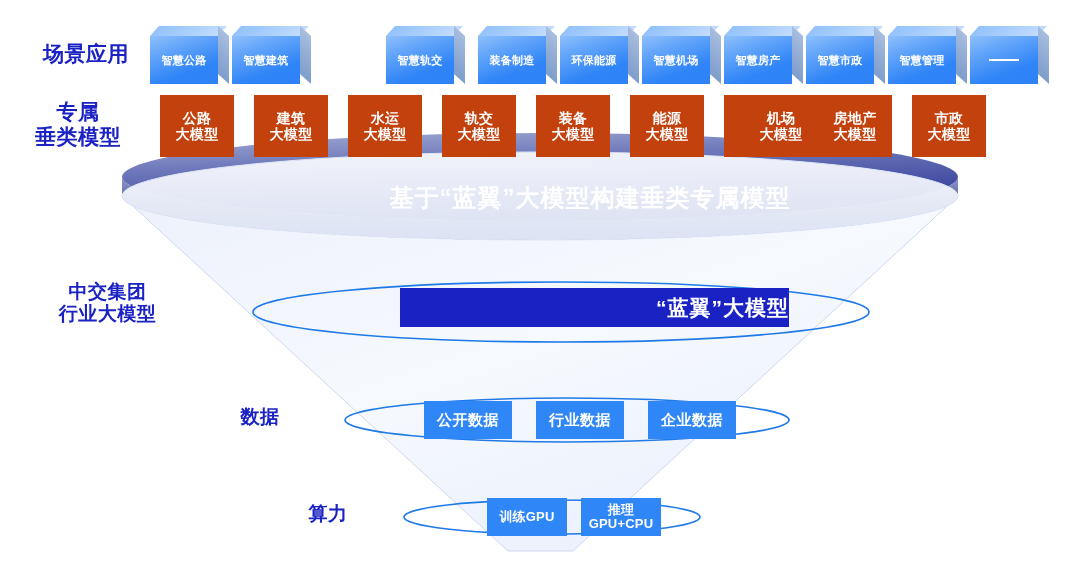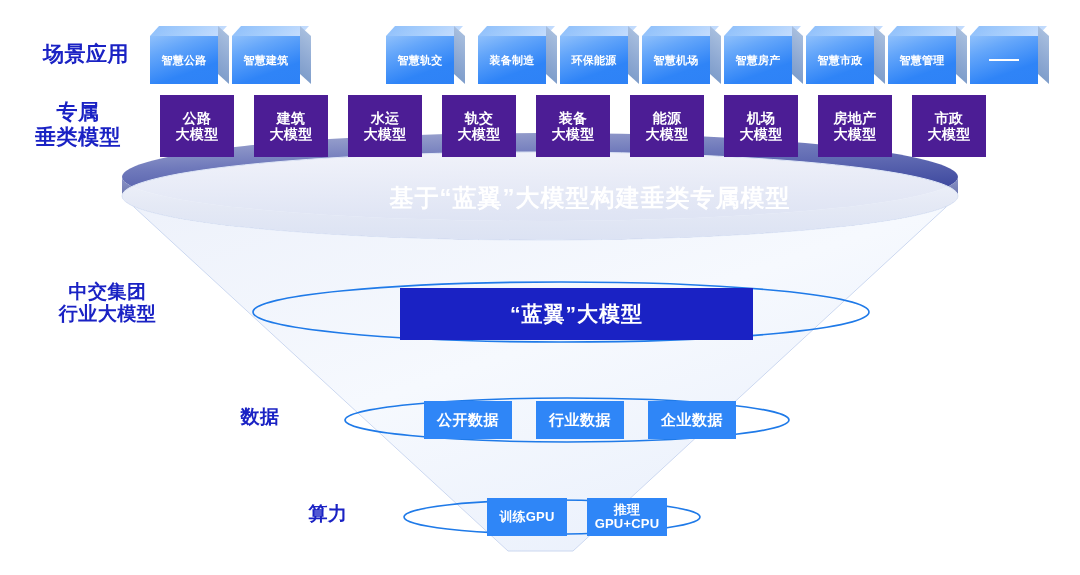--- a/index.html
+++ b/index.html
@@ -108,21 +108,21 @@
     top: 95px;
     width: 898px;
     height: 62px;
     z-index: 6;
   }
   .model-box {
     position: absolute;
     top: 0;
     width: 74px;
     height: 62px;
-    background: #4c1d95;
+    background: #c2410c;
     display: flex;
     flex-direction: column;
     align-items: center;
     justify-content: center;
     line-height: 1.15;
   }
   .model-box span {
     color: #ffffff;
     font-size: 14px;
     font-weight: bold;
@@ -153,26 +153,27 @@
     letter-spacing: 1px;
     z-index: 5;
   }
 
   
   #core-model {
     position: absolute;
     left: 400px;
     top: 288px;
     width: 353px;
-    height: 52px;
+    height: 39px;
     background: #1a22c4;
     display: flex;
     align-items: center;
-    justify-content: center;
+    justify-content: flex-end;
     z-index: 5;
+    padding-left: 36px;
   }
   #core-model span {
     color: #ffffff;
     font-size: 21px;
     font-weight: bold;
     letter-spacing: 1px;
   }
 
   
   #data-chips {
@@ -200,21 +201,21 @@
     white-space: nowrap;
   }
 
   
   #compute-chips {
     position: absolute;
     left: 487px;
     top: 498px;
     height: 38px;
     display: flex;
-    gap: 20px;
+    gap: 14px;
     z-index: 5;
   }
   .compute-chip {
     width: 80px;
     height: 38px;
     background: #2f86f7;
     display: flex;
     flex-direction: column;
     align-items: center;
     justify-content: center;
@@ -378,21 +379,21 @@
         <span>大模型</span>
       </div>
       <div class="model-box" style="left: 376px;">
         <span>装备</span>
         <span>大模型</span>
       </div>
       <div class="model-box" style="left: 470px;">
         <span>能源</span>
         <span>大模型</span>
       </div>
-      <div class="model-box" style="left: 564px;">
+      <div class="model-box" style="left: 564px; padding-left: 20px;">
         <span>机场</span>
         <span>大模型</span>
       </div>
       <div class="model-box" style="left: 658px;">
         <span>房地产</span>
         <span>大模型</span>
       </div>
       <div class="model-box" style="left: 752px;">
         <span>市政</span>
         <span>大模型</span>

